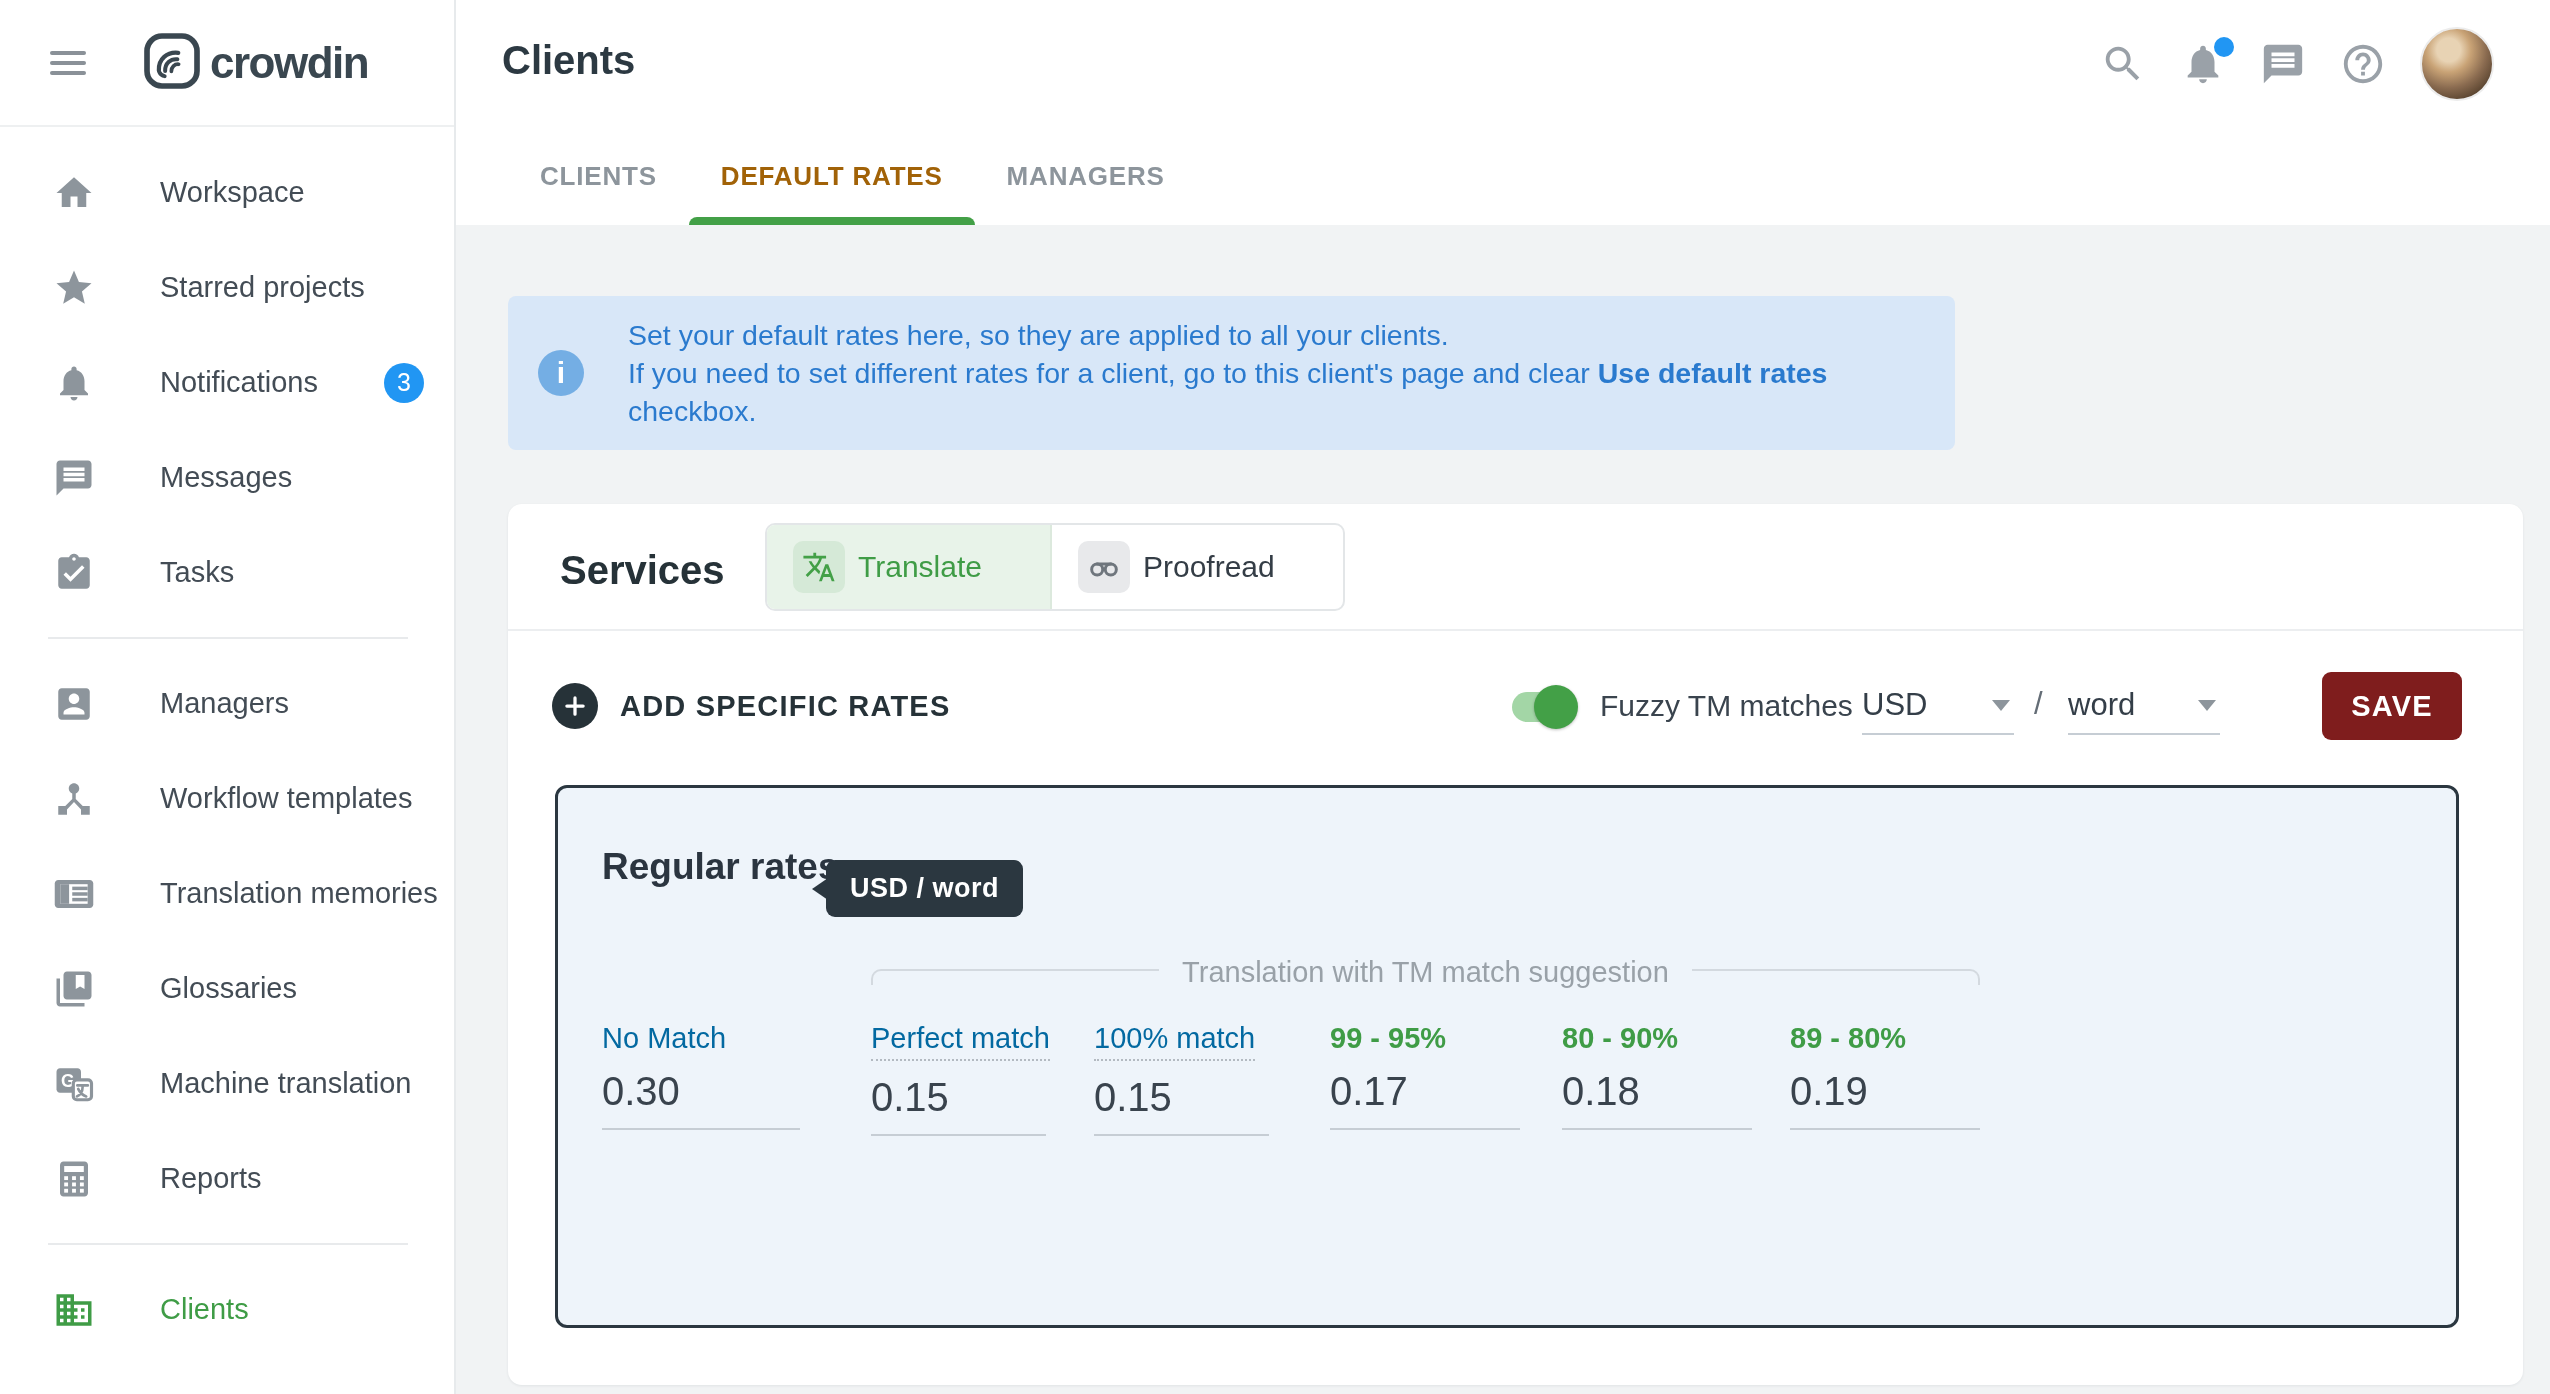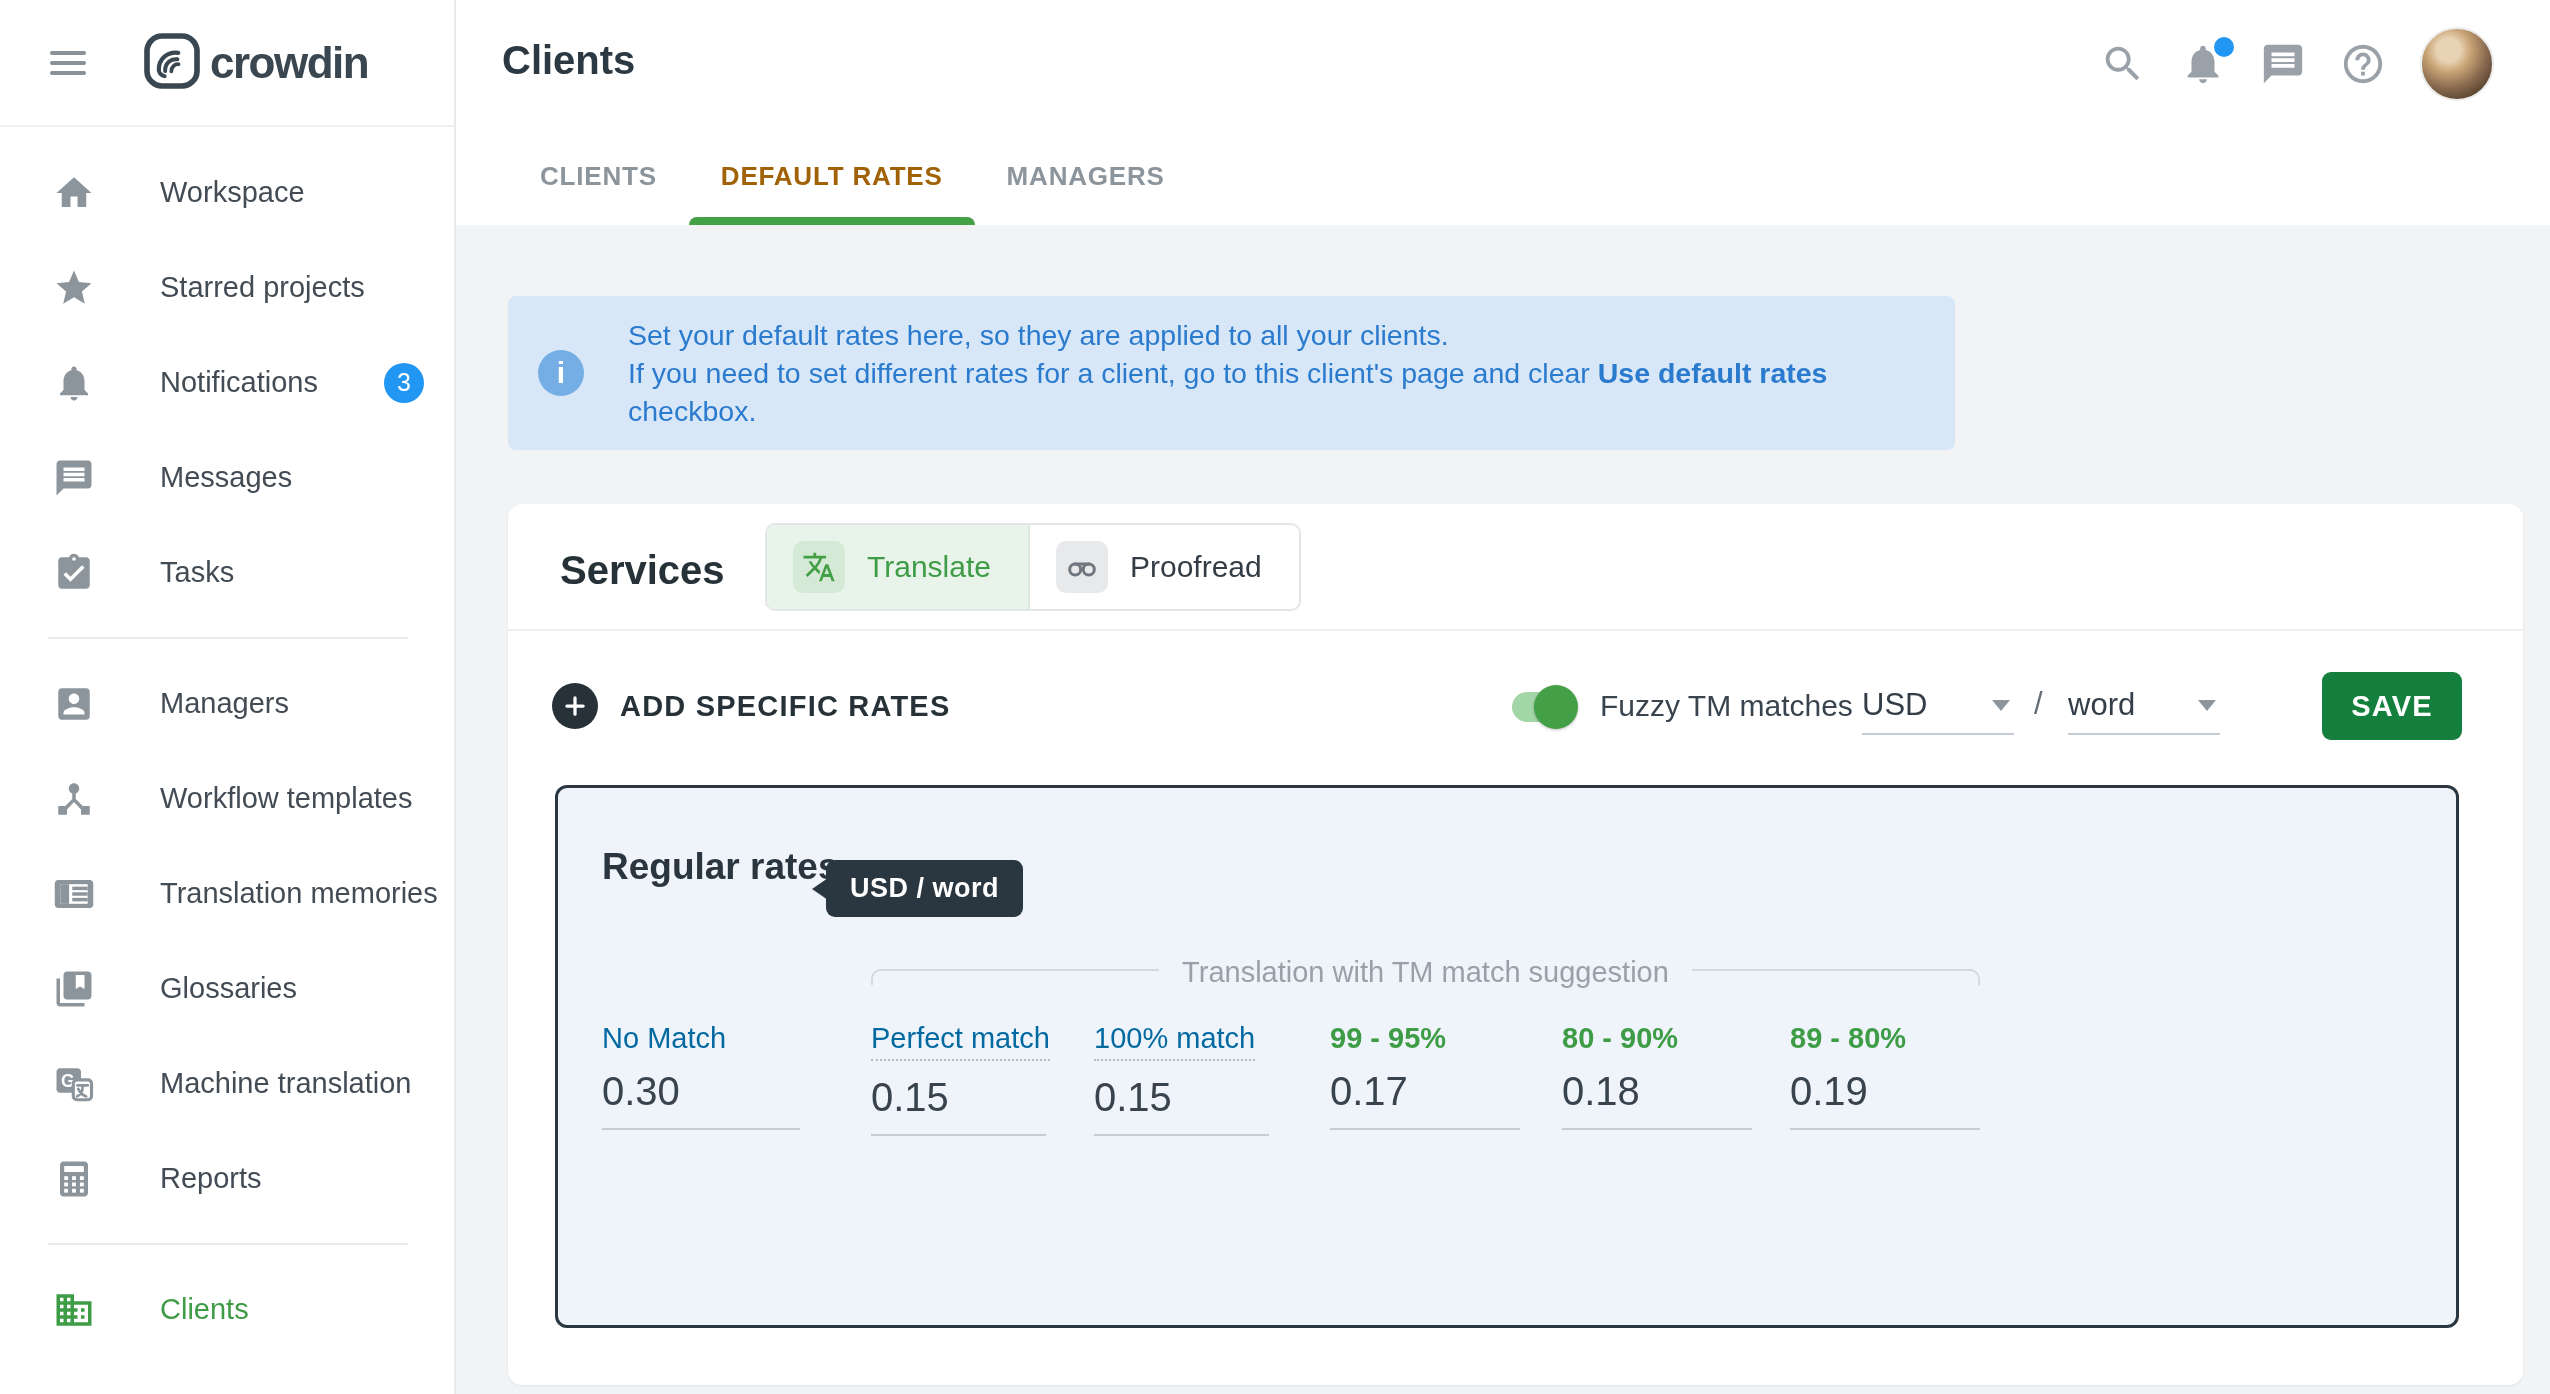--- a/index.html
+++ b/index.html
@@ -51,21 +51,21 @@
     display:flex; align-items:center; justify-content:center; flex:0 0 46px; font-style:normal; }
   .banner-text { margin-left:44px; font-size:28.5px; line-height:38px; color:#2a7ace; }
   .banner-text b { font-weight:700; }
 
   
   .card { margin-top:54px; width:2015px; height:881px; background:#fff; border-radius:14px; position:relative;
     box-shadow:0 1px 3px rgba(20,30,40,.07); }
 
   .services-heading { position:absolute; left:52px; top:44px; font-size:40px; font-weight:700; color:#263238; }
   .segmented { position:absolute; left:257px; top:19px; height:88px; display:flex; border:2px solid #e3e6e8; border-radius:10px; overflow:hidden; background:#fff; }
-  .segment { display:flex; align-items:center; gap:22px; padding:0 37px 0 26px; cursor:pointer; }
+  .segment { display:flex; align-items:center; gap:13px; padding:0 68px 0 26px; cursor:pointer; }
   .segment .seg-ic { width:52px; height:52px; border-radius:10px; display:flex; align-items:center; justify-content:center; }
   .segment.active { background:#e8f3e9; border-right:2px solid #dce9dd; }
   .segment.active .seg-ic { background:#d5e9d7; }
   .segment.active .seg-label { color:#3f9c46; }
   .segment:not(.active) .seg-ic { background:#e8e9eb; }
   .seg-label { font-size:30px; color:#343d46; }
 
   .card-divider { position:absolute; left:0; right:0; top:125px; height:2px; background:#eceef0; }
 
   .add-rates { position:absolute; left:44px; top:179px; display:flex; align-items:center; gap:22px; cursor:pointer; }
@@ -78,21 +78,21 @@
   .toggle-knob { position:absolute; left:22px; top:0; width:44px; height:44px; border-radius:50%; background:#43a047; box-shadow:0 1px 3px rgba(0,0,0,.25); }
   .fuzzy-label { position:absolute; left:1092px; top:180px; height:44px; line-height:44px; font-size:30px; color:#3a444e; }
 
   .select { position:absolute; top:173px; height:58px; width:152px; border-bottom:2px solid #c6cdd4; display:flex;
     align-items:center; justify-content:space-between; cursor:pointer; font-size:31px; color:#343e48; }
   .select .caret { width:0; height:0; border-left:9px solid transparent; border-right:9px solid transparent; border-top:11px solid #8d959c; margin-right:4px; }
   .select-currency { left:1354px; }
   .select-unit { left:1560px; }
   .slash { position:absolute; left:1526px; top:182px; font-size:31px; color:#646d76; }
 
-  .save-btn { position:absolute; left:1814px; top:168px; width:140px; height:68px; background:#15803d; color:#fff; border:none;
+  .save-btn { position:absolute; left:1814px; top:168px; width:140px; height:68px; background:#7f1d1d; color:#fff; border:none;
     border-radius:9px; font-family:inherit; font-size:29px; font-weight:700; letter-spacing:1.2px; cursor:pointer; }
 
   
   .rates-panel { position:absolute; left:47px; top:281px; width:1904px; height:543px; background:#eef4fa;
     border:3px solid #2b3740; border-radius:12px; }
   .panel-title { position:absolute; left:44px; top:58px; font-size:37px; font-weight:700; color:#2b3540; }
   .unit-badge { position:absolute; left:268px; top:72px; background:#2b3740; color:#fff; border-radius:9px;
     padding:13px 24px; font-size:27px; font-weight:700; letter-spacing:0.5px; }
   .unit-badge::before { content:""; position:absolute; left:-14px; top:50%; transform:translateY(-50%);
     border-top:11px solid transparent; border-bottom:11px solid transparent; border-right:16px solid #2b3740; }

